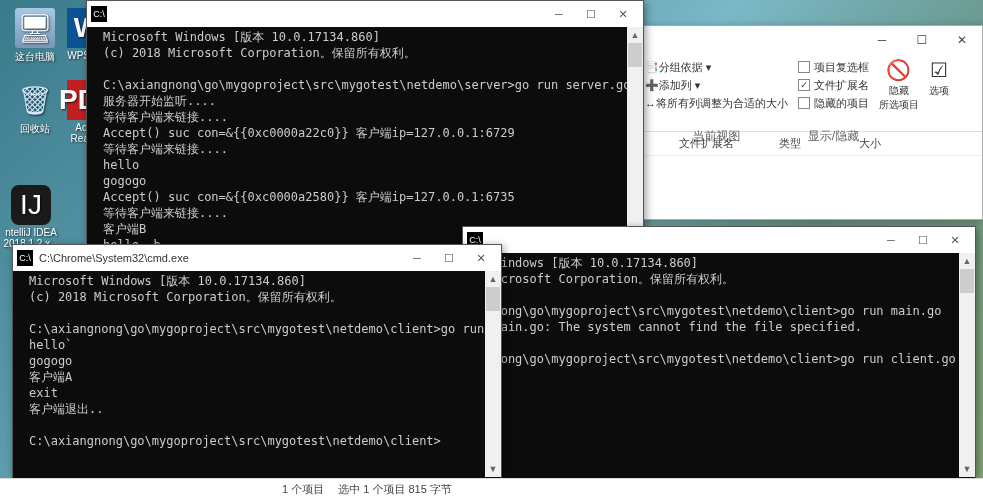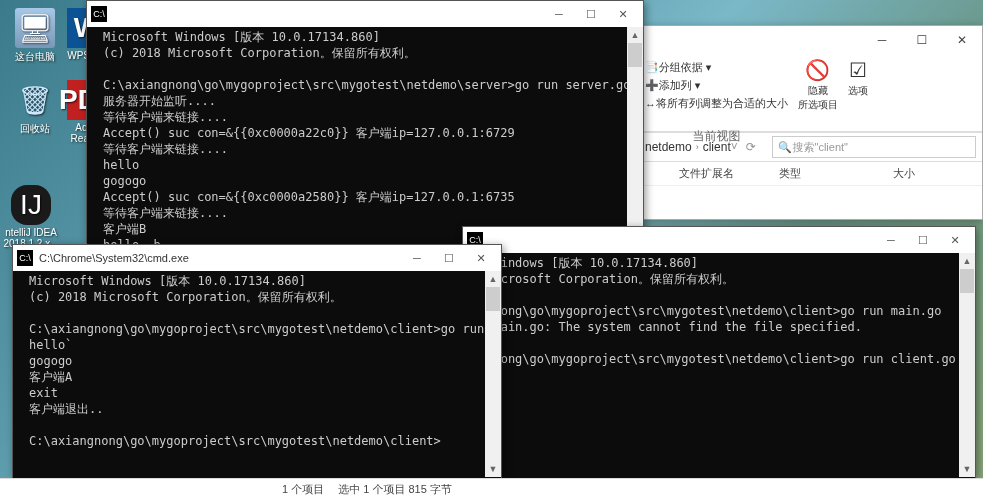--- a/index.html
+++ b/index.html
@@ -3,21 +3,21 @@
 <meta charset="utf-8">
 <style>
 *{margin:0;padding:0;box-sizing:border-box;font-family:"Segoe UI","Microsoft YaHei",sans-serif}
 body{width:983px;height:500px;overflow:hidden;position:relative;background:linear-gradient(135deg,#3a7a8a 0%,#5a9aaa 30%,#7ab8c8 50%,#6a9688 70%,#8aa878 100%)}
 .desktop-icon{position:absolute;width:50px;text-align:center;color:#fff;font-size:10px;text-shadow:1px 1px 2px rgba(0,0,0,.7)}
 .desktop-icon .ico{width:40px;height:40px;margin:0 auto 2px;display:flex;align-items:center;justify-content:center;font-size:28px}
 .ico-pc{background:linear-gradient(#a8c8e8,#7898b8);border-radius:3px}
 .ico-w{background:#0b5394;color:#fff;font-weight:bold}
 .ico-bin{color:#cfe8ff}
 .ico-pdf{background:#c02020;color:#fff;font-weight:bold;font-size:14px}
-.ico-idea{background:#1a1a1a;border-radius:16px;color:#fff;font-size:12px}
+.ico-idea{background:#1a1a1a;border-radius:8px;color:#fff;font-size:12px}
 .cmd-window{position:absolute;background:#000;border:1px solid #555;box-shadow:2px 2px 8px rgba(0,0,0,.4)}
 .cmd-title{height:26px;background:#fff;display:flex;align-items:center;padding:0 4px;font-size:11px;color:#333}
 .cmd-title .cmd-ico{width:16px;height:16px;background:#000;margin-right:6px;font-size:9px;color:#fff;display:flex;align-items:center;justify-content:center}
 .cmd-title .spacer{flex:1}
 .cmd-title .wbtn{width:32px;height:24px;display:flex;align-items:center;justify-content:center;color:#555;font-size:11px}
 .cmd-body{background:#0c0c0c;color:#ccc;font-family:Consolas,"NSimSun",monospace;font-size:12px;line-height:16px;padding:2px 16px;white-space:pre;overflow:hidden;position:relative}
 .cmd-scroll{position:absolute;right:0;top:26px;bottom:0;width:16px;background:#f0f0f0}
 .cmd-scroll .thumb{position:absolute;left:1px;right:1px;background:#cdcdcd;border-radius:0}
 .cmd-scroll .arr{height:16px;display:flex;align-items:center;justify-content:center;font-size:9px;color:#666}
 .explorer{position:absolute;right:0;top:25px;width:345px;height:195px;background:#fff;border:1px solid #aaa;box-shadow:0 2px 8px rgba(0,0,0,.3);font-size:12px}
@@ -33,21 +33,21 @@
 .exp-addr{display:flex;align-items:center;height:30px;border-top:1px solid #ddd;border-bottom:1px solid #ddd;padding:0 6px}
 .exp-addr .nav{color:#999;font-size:12px;margin-right:8px}
 .exp-addr .crumb{color:#333}
 .exp-addr .sep{color:#777;margin:0 4px;font-size:9px}
 .exp-addr .search{flex:1;margin-left:8px;border:1px solid #ccc;height:22px;display:flex;align-items:center;padding:0 6px;font-size:11px;color:#999;background:#fff}
 .exp-head{display:flex;border-bottom:1px solid #eee;font-size:11px;color:#444;height:24px;align-items:center}
 .exp-row{display:flex;font-size:11px;color:#333;height:24px;align-items:center;background:#cce8ff}
 .col-n{width:40px;padding-left:8px}
 .col-d{width:100px}
 .col-t{width:80px}
-.col-s{width:70px;text-align:right;padding-right:14px}
+.col-s{width:70px;text-align:left;padding-right:14px}
 .statusbar{position:absolute;bottom:0;left:0;right:0;height:22px;background:#fff;border-top:1px solid #ddd;display:flex;align-items:center;font-size:11px;color:#444;padding:0 12px}
 .statusbar span{margin-right:14px}
 .taskbar-icon{position:absolute;bottom:0;font-size:10px;color:#fff;text-align:center;text-shadow:1px 1px 2px rgba(0,0,0,.7)}
 </style>
 </head>
 <body>
 
 <div class="desktop-icon" style="left:10px;top:8px"><div class="ico ico-pc">🖥</div><span>这台电脑</span></div>
 <div class="desktop-icon" style="left:62px;top:8px"><div class="ico ico-w">W</div><span>WPS 2...</span></div>
 <div class="desktop-icon" style="left:10px;top:80px"><div class="ico ico-bin">🗑</div><span>回收站</span></div>
@@ -68,31 +68,38 @@
   <span class="wbtn">☐</span>
   <span class="wbtn">✕</span>
  </div>
  <div class="exp-ribbon">
   <div class="rib-col">
    <div class="rib-item">📑 <span>分组依据 ▾</span></div>
    <div class="rib-item">➕ <span>添加列 ▾</span></div>
    <div class="rib-item">↔ <span>将所有列调整为合适的大小</span></div>
    <div class="rib-cap">当前视图</div>
   </div>
+  <div class="rib-col">
+   <div class="rib-item">
+          <span class="chk"></span>
+          <span>项目复选框</span>
+        </div>
+   <div class="rib-item">
+          <span class="chk">✓</span>
+          <span>文件扩展名</span>
+        </div>
+   <div class="rib-item">
+          <span class="chk"></span>
+          <span>隐藏的项目</span>
+        </div>
+   <div class="rib-cap">显示/隐藏</div>
+  </div>
   <div class="rib-col rib-big"><div class="bi">🚫</div><span style="white-space:pre">隐藏
 所选项目</span></div>
   <div class="rib-col rib-big"><div class="bi">☑</div><span>选项</span></div>
- </div>
- <div class="exp-addr">
-  <span class="crumb">netdemo</span>
-  <span class="sep">›</span>
-  <span class="crumb">client</span>
-  <span class="nav" style="margin-left:auto">˅</span>
-  <span class="nav">⟳</span>
-  <div class="search">🔍 <span>搜索"client"</span></div>
  </div>
  <div class="exp-head">
   <div class="col-n"></div>
   <div class="col-d">文件扩展名</div>
   <div class="col-t">类型</div>
   <div class="col-s">大小</div>
  </div>
 </div>
 
 <div class="cmd-window" style="left:86px;top:0;width:558px;height:243px">

